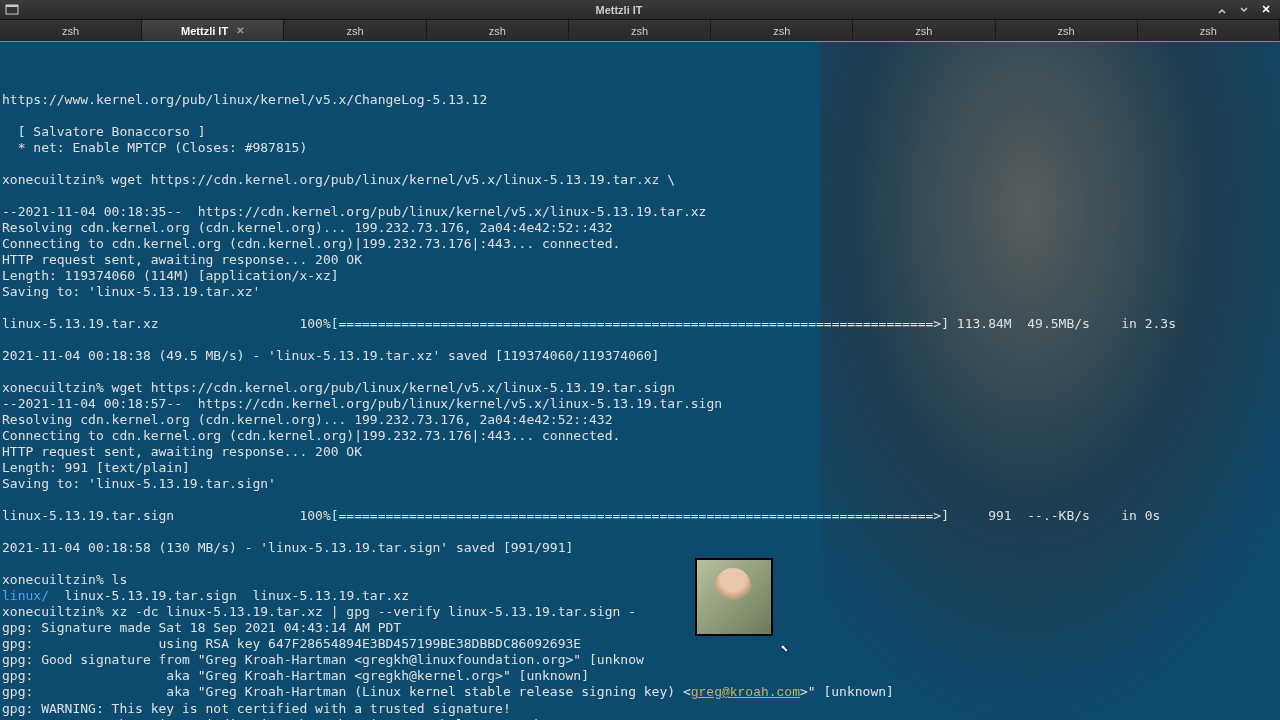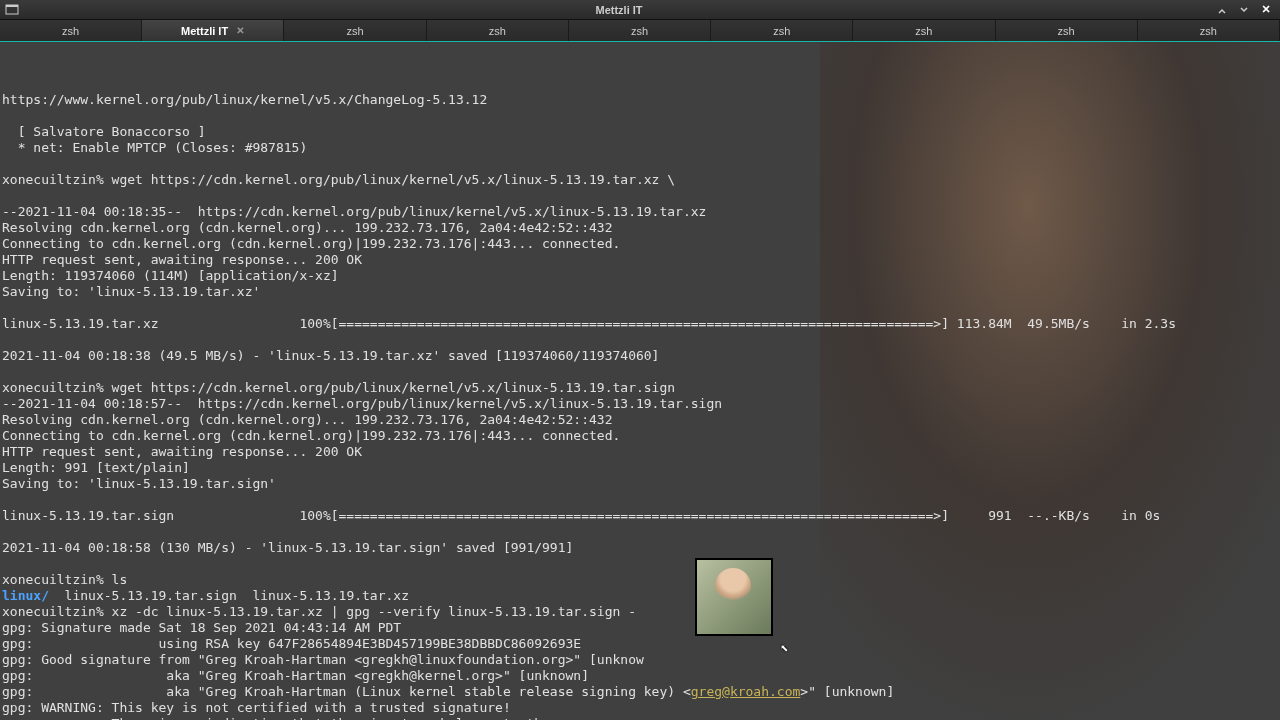--- a/index.html
+++ b/index.html
@@ -28,37 +28,37 @@
   }
   .tab.active {
     background: linear-gradient(#444, #333);
     color: #fff; font-weight: bold; position:relative;
   }
   .tab-close { margin-left:8px; color:#999; font-size:10px; }
 
   .terminal {
     position: relative;
     width: 1280px; height: 678px;
-    background: #404040;
+    background: #0c4a6e;
     color: #e0e0e0;
     font-size: 13px;
     line-height: 16px;
     padding: 2px 2px;
     white-space: pre;
     overflow: hidden;
   }
   .bg-img {
     position: absolute; right: -60px; top: -10px; width: 520px; height: 700px;
     opacity: 0.85; z-index: 0;
     background: radial-gradient(ellipse at 40% 25%, rgba(150,110,80,0.65), rgba(60,40,30,0.45) 40%, rgba(0,0,0,0) 72%);
     border-radius: 10px;
   }
   .line { position: relative; z-index: 1; }
-  .dir { color: #4aa3ff; font-weight: bold; }
-  .link { color: #c9b458; text-decoration: underline; }
+  .dir { color: #4aa3ff; font-weight: normal; }
+  .link { color: #c9b458; text-decoration: underline; font-family: Liberation Mono, monospace; }
   .thumb {
     position:absolute; left:695px; top:516px; width:78px; height:78px;
     background: linear-gradient(135deg,#b8c0a0,#6a7a5a);
     border:2px solid #000; z-index:2;
   }
   .thumb::after{
     content:""; position:absolute; left:18px; top:8px; width:36px; height:36px;
     background: radial-gradient(circle at 50% 30%, #e8c8a8 40%, #c8a080 60%, transparent 70%);
     border-radius:50%;
   }

